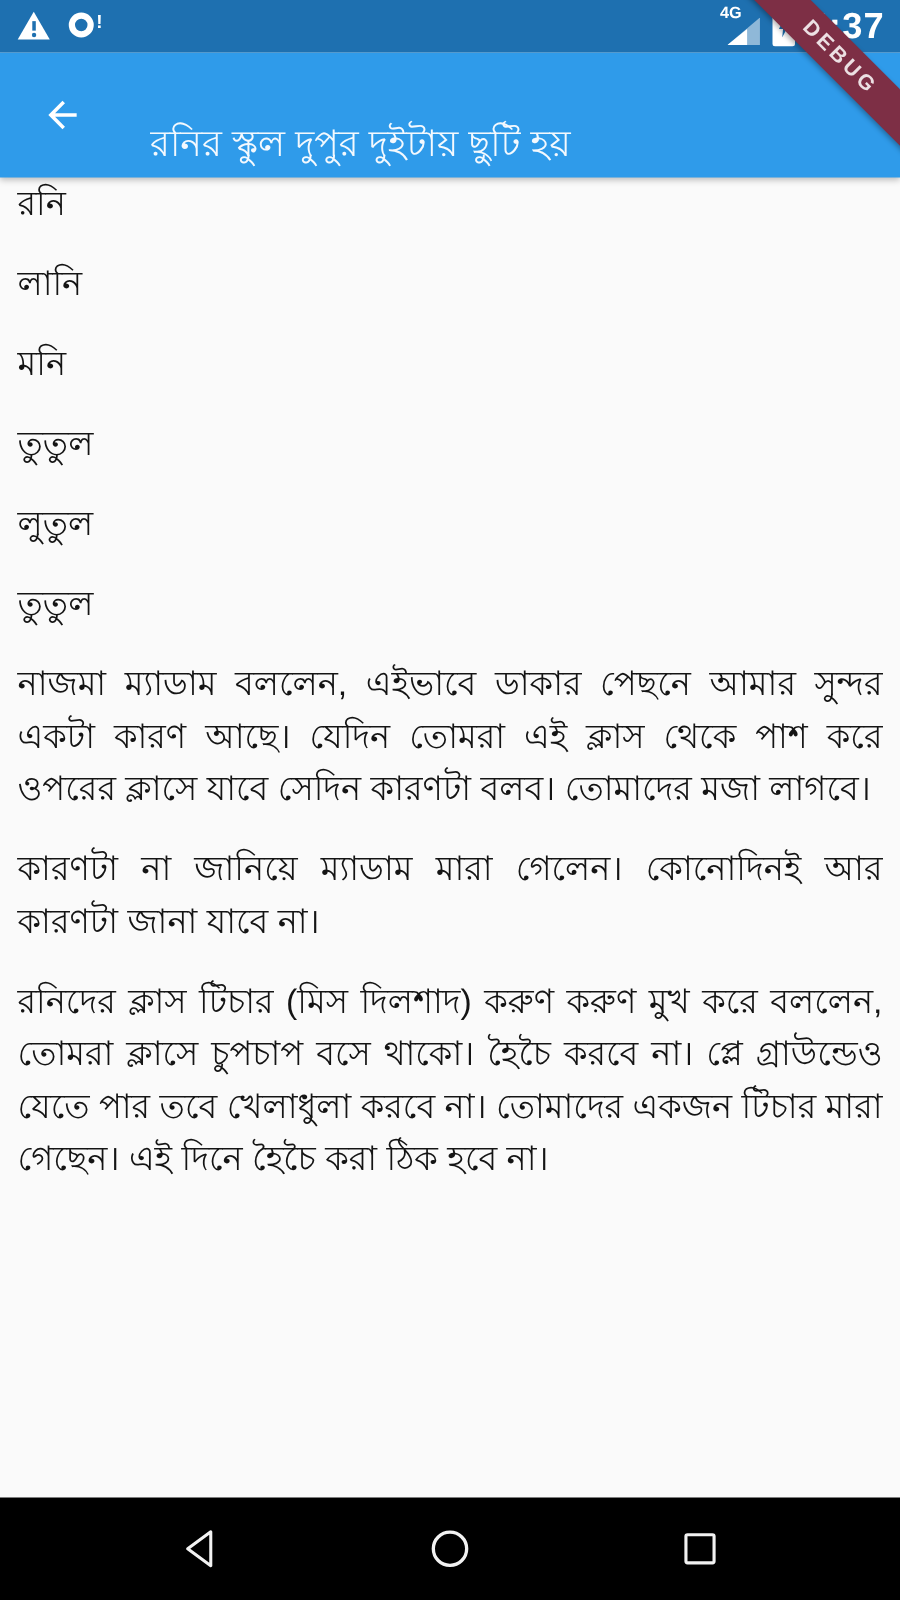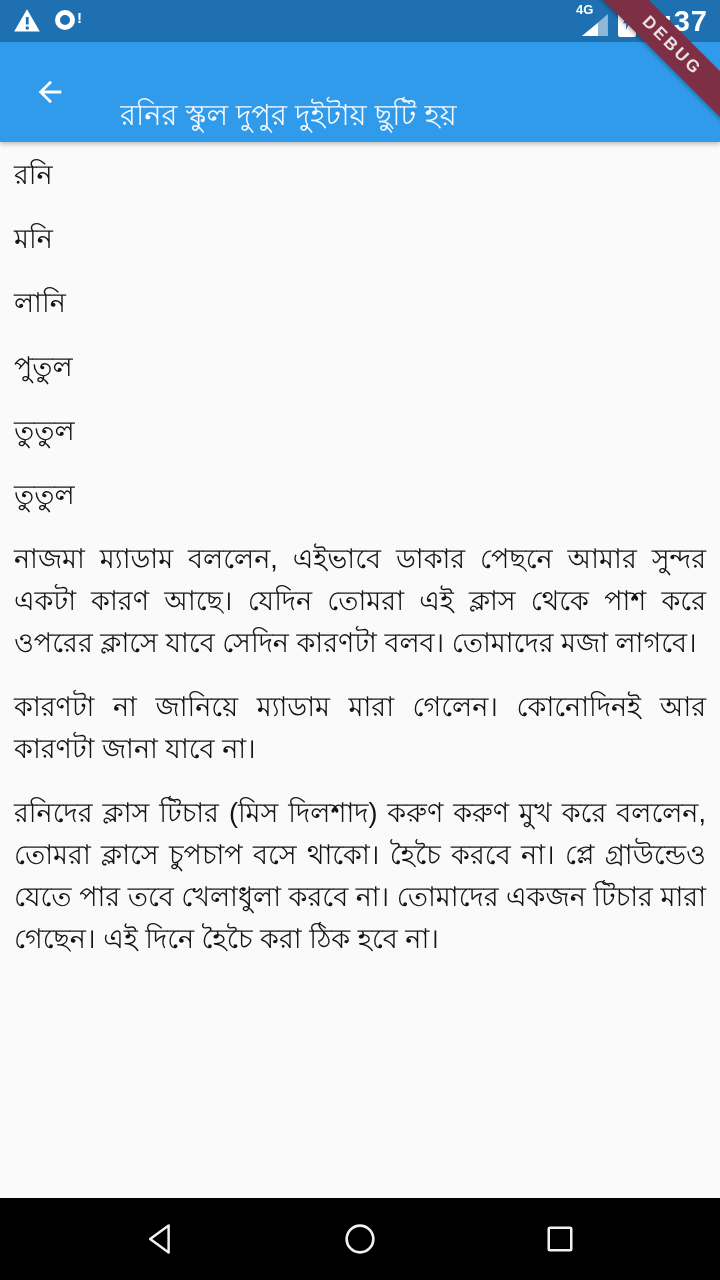--- a/index.html
+++ b/index.html
@@ -99,21 +99,21 @@
     margin-left:50px;
     color:#F4F9FE;
     font-size:29px;
     white-space:nowrap; overflow:hidden;margin-top:48px;
   }
 
   
   .content {
     position:absolute; top:142px; left:0; right:0; height:1056px;
     overflow:hidden;
-    padding:12px 14px 0 14px;
+    padding:0 14px 0 14px;
     color:#141414;
   }
   .content p {
     font-size:27px;
     line-height:42px;
     text-align:justify;
     margin:0 0 22px 0;
   }
 
   
@@ -167,24 +167,24 @@
     <div class="back-btn">
       <svg viewBox="0 0 24 24">
         <path d="M20 11 H7.8 L13.4 5.4 L12 4 L4 12 L12 20 L13.4 18.6 L7.8 13 H20 Z" fill="#ffffff"></path>
       </svg>
     </div>
     <div class="appbar-title">রনির স্কুল দুপুর দুইটায় ছুটি হয়</div>
   </div>
 
   <div class="content">
     <p>রনি</p>
+    <p>লানি</p>
     <p>মনি</p>
-    <p>লানি</p>
-    <p>পুতুল</p>
     <p>তুতুল</p>
+    <p>লুতুল</p>
     <p>তুতুল</p>
     <p>নাজমা ম্যাডাম বললেন, এইভাবে ডাকার পেছনে আমার সুন্দর একটা কারণ আছে। যেদিন তোমরা এই ক্লাস থেকে পাশ করে ওপরের ক্লাসে যাবে সেদিন কারণটা বলব। তোমাদের মজা লাগবে।</p>
     <p>কারণটা না জানিয়ে ম্যাডাম মারা গেলেন। কোনোদিনই আর কারণটা জানা যাবে না।</p>
     <p>রনিদের ক্লাস টিচার (মিস দিলশাদ) করুণ করুণ মুখ করে বললেন, তোমরা ক্লাসে চুপচাপ বসে থাকো। হৈচৈ করবে না। প্লে গ্রাউন্ডেও যেতে পার তবে খেলাধুলা করবে না। তোমাদের একজন টিচার মারা গেছেন। এই দিনে হৈচৈ করা ঠিক হবে না।</p>
   </div>
 
   <div class="navbar">
     <div class="nav-btn">
       <svg width="30" height="32" viewBox="0 0 24 26">
         <path d="M19 2 L4 13 L19 24 Z" fill="none" stroke="#F2F2F2" stroke-width="2" stroke-linejoin="round"></path>

